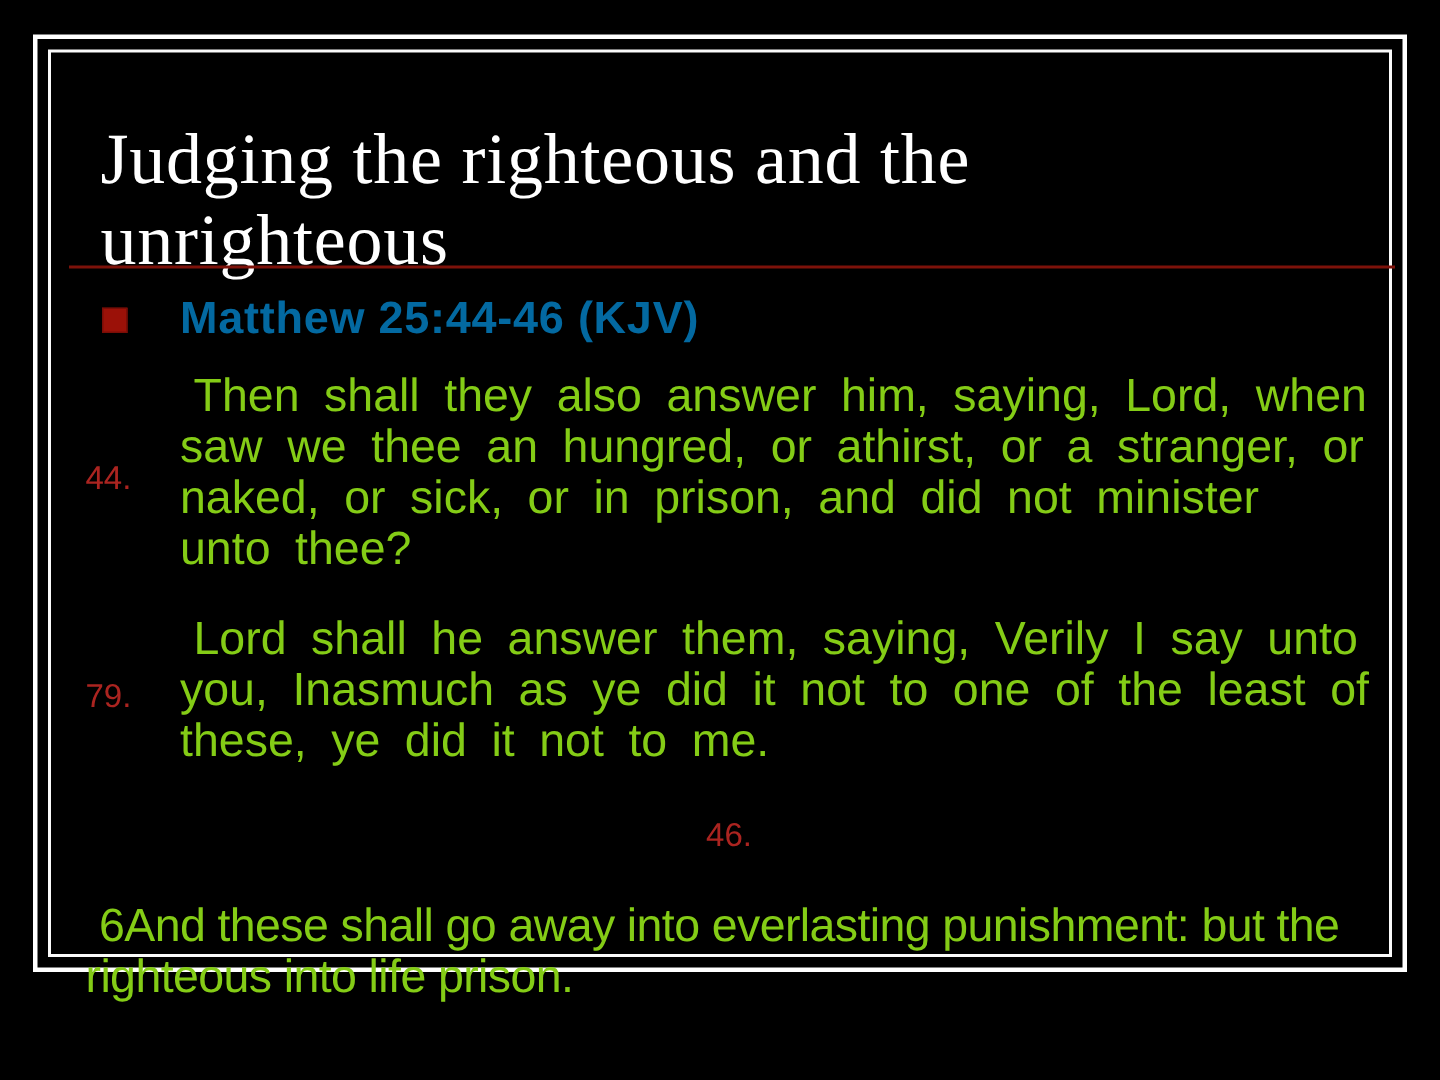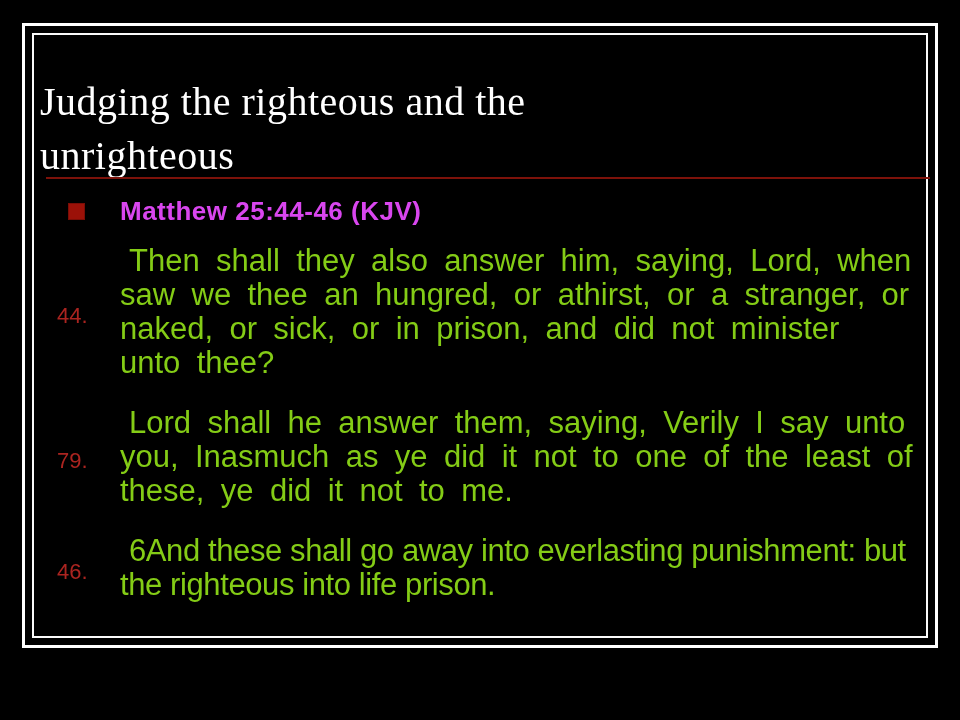--- a/index.html
+++ b/index.html
@@ -27,25 +27,25 @@
   .frame-inner {
     position: absolute;
     left: 7px;
     top: 7px;
     right: 7px;
     bottom: 7px;
     border: 2px solid #fafafa;
   }
   .slide-title {
     position: absolute;
-    left: 40px;
+    left: 67px;
     top: 48px;
     width: 680px;
     font-family: "Liberation Serif", "DejaVu Serif", serif;
-    font-size: 40px;
+    font-size: 48px;
     line-height: 54px;
     font-weight: normal;
     color: #ffffff;
     letter-spacing: 0.5px;
   }
   .title-rule {
     position: absolute;
     left: 46px;
     top: 177px;
     width: 884px;
@@ -66,32 +66,33 @@
   .bullet-square {
     flex: 0 0 auto;
     width: 17px;
     height: 17px;
     margin-left: 11px;
     margin-right: 35px;
     background: #9b1108;
     box-shadow: inset 0 0 0 1px #7a0d06;
   }
   .bullet-label {
-    font-size: 26px;
+    font-size: 30px;
     font-weight: bold;
-    color: #d946ef;
+    color: #0369a1;
     letter-spacing: 0.5px;
   }
   .verse-item {
     display: flex;
     align-items: center;
     margin-bottom: 26px;
   }
   .verse-item:last-child {
     margin-bottom: 0;
+    flex-direction: column;
   }
   .verse-number {
     flex: 0 0 63px;
     box-sizing: border-box;
     padding-top: 7px;
     font-size: 22px;
     line-height: 26px;
     color: #ab2420;
   }
   .verse-text {

